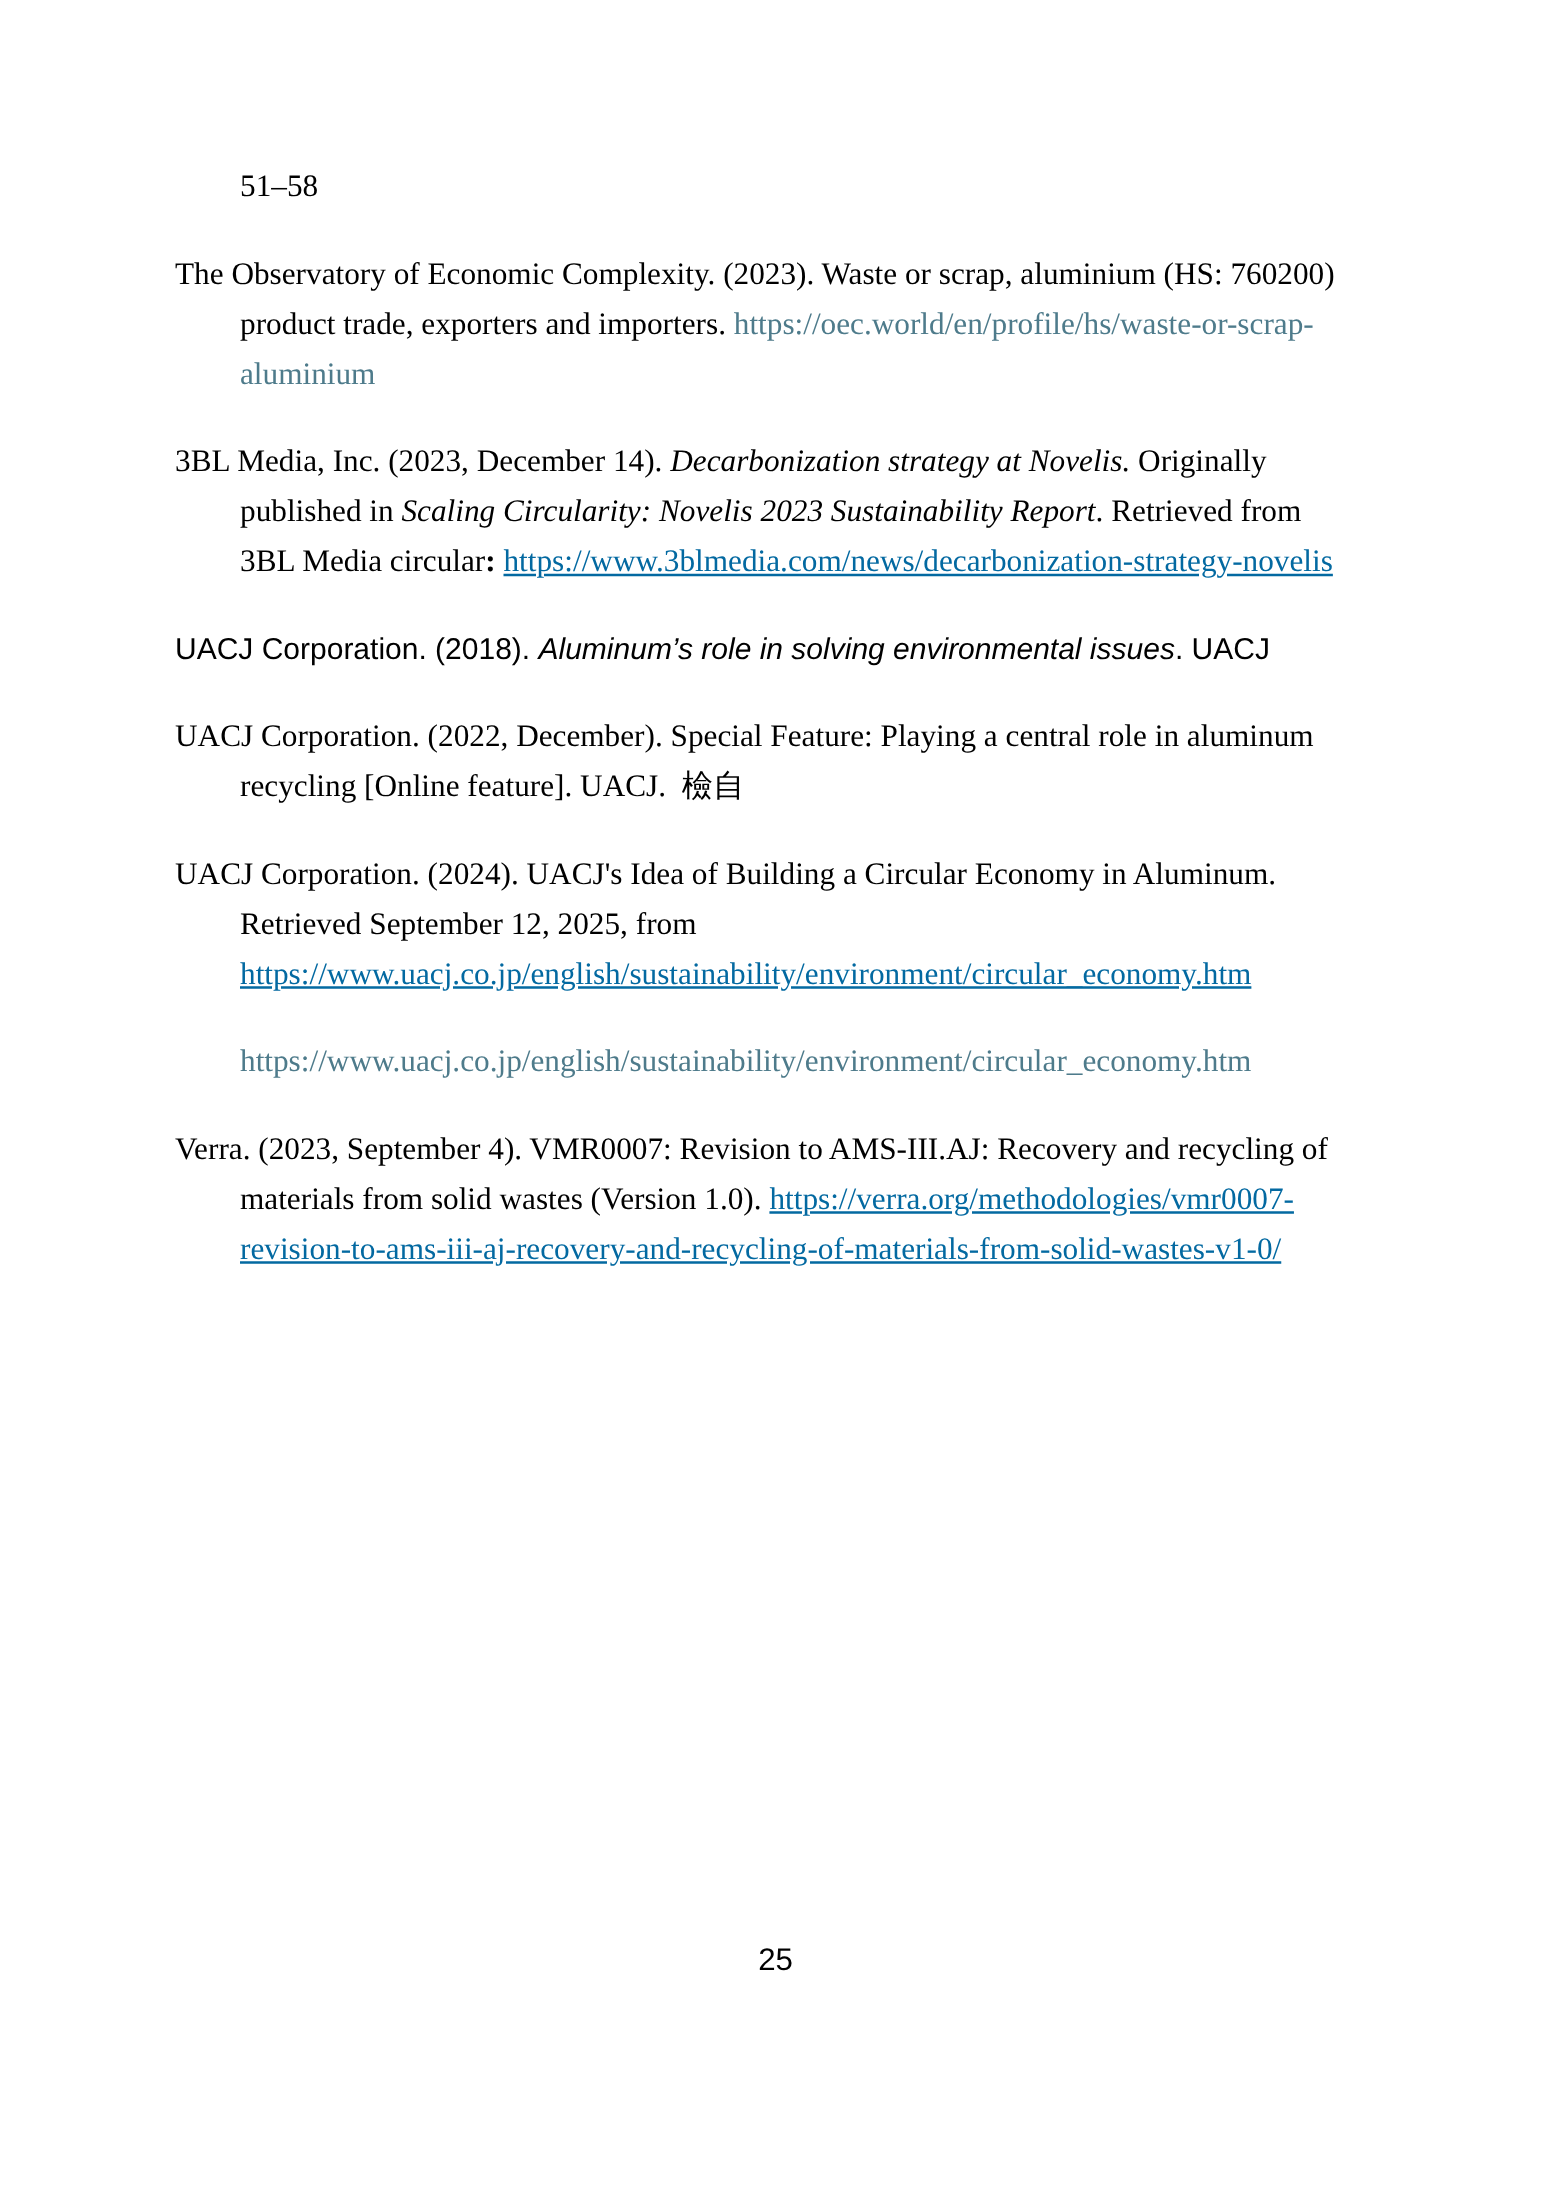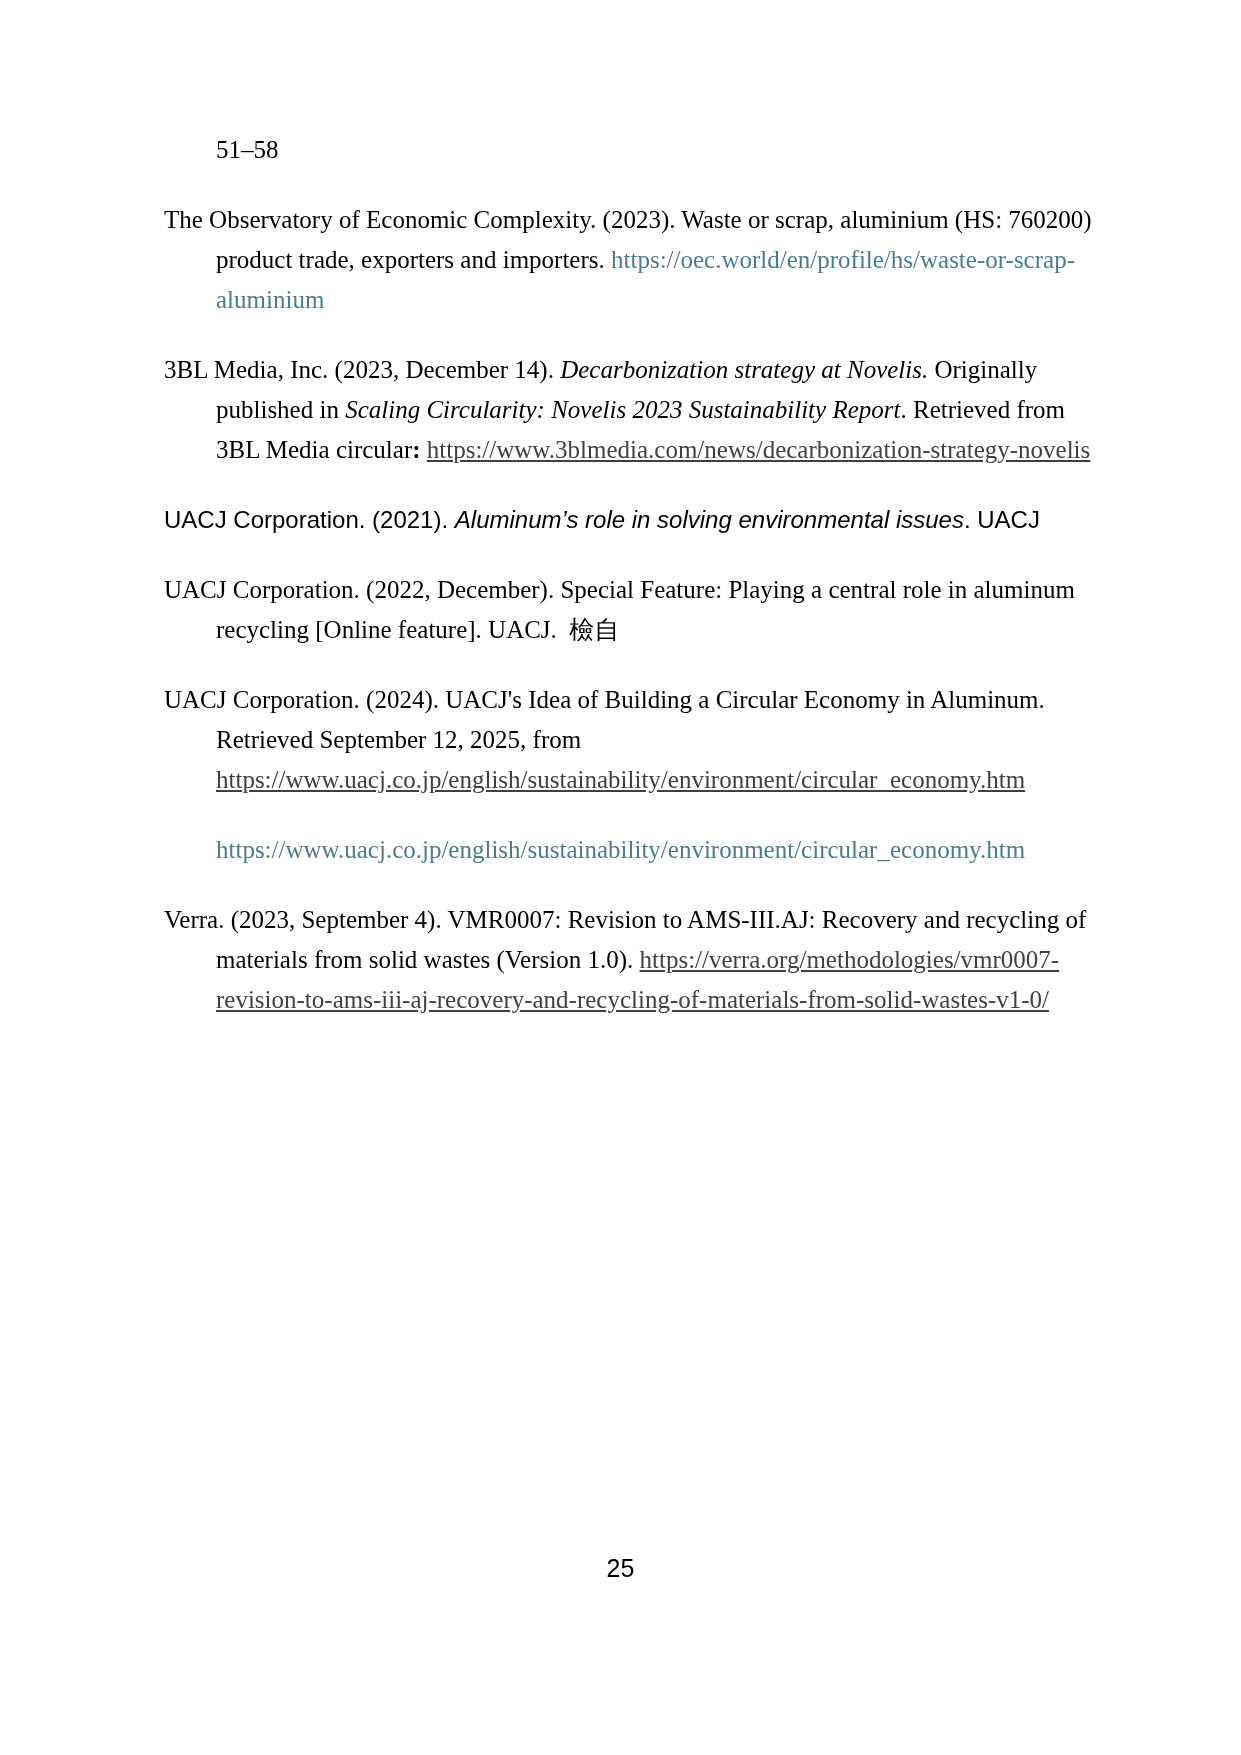--- a/index.html
+++ b/index.html
@@ -6,39 +6,39 @@
   .page {
     position: relative;
     width: 1241px;
     height: 1755px;
     background: #ffffff;
     color: #000000;
     overflow: hidden;
   }
   .content {
     position: absolute;
-    left: 164px;
+    left: 140px;
     top: 130px;
     width: 963px;
   }
   .serif { font-family: "Liberation Serif", "DejaVu Serif", serif; }
   .sans  { font-family: "Liberation Sans", "DejaVu Sans", sans-serif; }
   .cont-line, .ref {
     font-size: 25px;
     line-height: 40px;
     margin: 0 0 30px 0;
   }
   .ref.sans { font-size: 24px; }
   .line { display: block; white-space: pre-wrap; }
   .line.indent { padding-left: 52px; }
   .line.wide { word-spacing: 6px; }
   .run.italic { font-style: italic; margin-top: 31px; }
   .run.bold { font-weight: 700; }
   .run.link { color: var(--link-teal, #4e7b8b); }
-  .run.link-black { color: #404040; text-decoration: underline; }
+  .run.link-black { color: #0369a1; text-decoration: underline; }
   .page-number {
     position: absolute;
     top: 1555px;
     left: 0;
     width: 100%;
     text-align: center;
     font-family: "Liberation Sans", "DejaVu Sans", sans-serif;
     font-size: 25px;
     line-height: 26px;
     color: #000000;
@@ -57,21 +57,21 @@
           <span class="line"><span class="run normal">The Observatory of Economic Complexity. (2023). Waste or scrap, aluminium (HS: 760200)</span></span>
           <span class="line indent"><span class="run normal">product trade, exporters and importers. </span><span class="run link">https://oec.world/en/profile/hs/waste-or-scrap-</span></span>
           <span class="line indent"><span class="run link">aluminium</span></span>
         </p>
         <p class="ref serif">
           <span class="line"><span class="run normal">3BL Media, Inc. (2023, December 14). </span><span class="run italic">Decarbonization strategy at Novelis.</span><span class="run normal"> Originally</span></span>
           <span class="line indent"><span class="run normal">published in </span><span class="run italic">Scaling Circularity: Novelis 2023 Sustainability Report</span><span class="run normal">. Retrieved from</span></span>
           <span class="line indent"><span class="run normal">3BL Media circular</span><span class="run bold">:</span><span class="run normal"> </span><span class="run link-black">https://www.3blmedia.com/news/decarbonization-strategy-novelis</span></span>
         </p>
         <p class="ref sans">
-          <span class="line"><span class="run normal">UACJ Corporation. (2021). </span><span class="run italic">Aluminum’s role in solving environmental issues</span><span class="run normal">. UACJ</span></span>
+          <span class="line"><span class="run normal">UACJ Corporation. (2018). </span><span class="run italic">Aluminum’s role in solving environmental issues</span><span class="run normal">. UACJ</span></span>
         </p>
         <p class="ref serif">
           <span class="line"><span class="run normal">UACJ Corporation. (2022, December). Special Feature: Playing a central role in aluminum</span></span>
           <span class="line indent"><span class="run normal">recycling [Online feature]. UACJ.  檢自</span></span>
         </p>
         <p class="ref serif">
           <span class="line"><span class="run normal">UACJ Corporation. (2024). UACJ's Idea of Building a Circular Economy in Aluminum.</span></span>
           <span class="line indent"><span class="run normal">Retrieved September 12, 2025, from</span></span>
           <span class="line indent"><span class="run link-black">https://www.uacj.co.jp/english/sustainability/environment/circular_economy.htm</span></span>
         </p>

